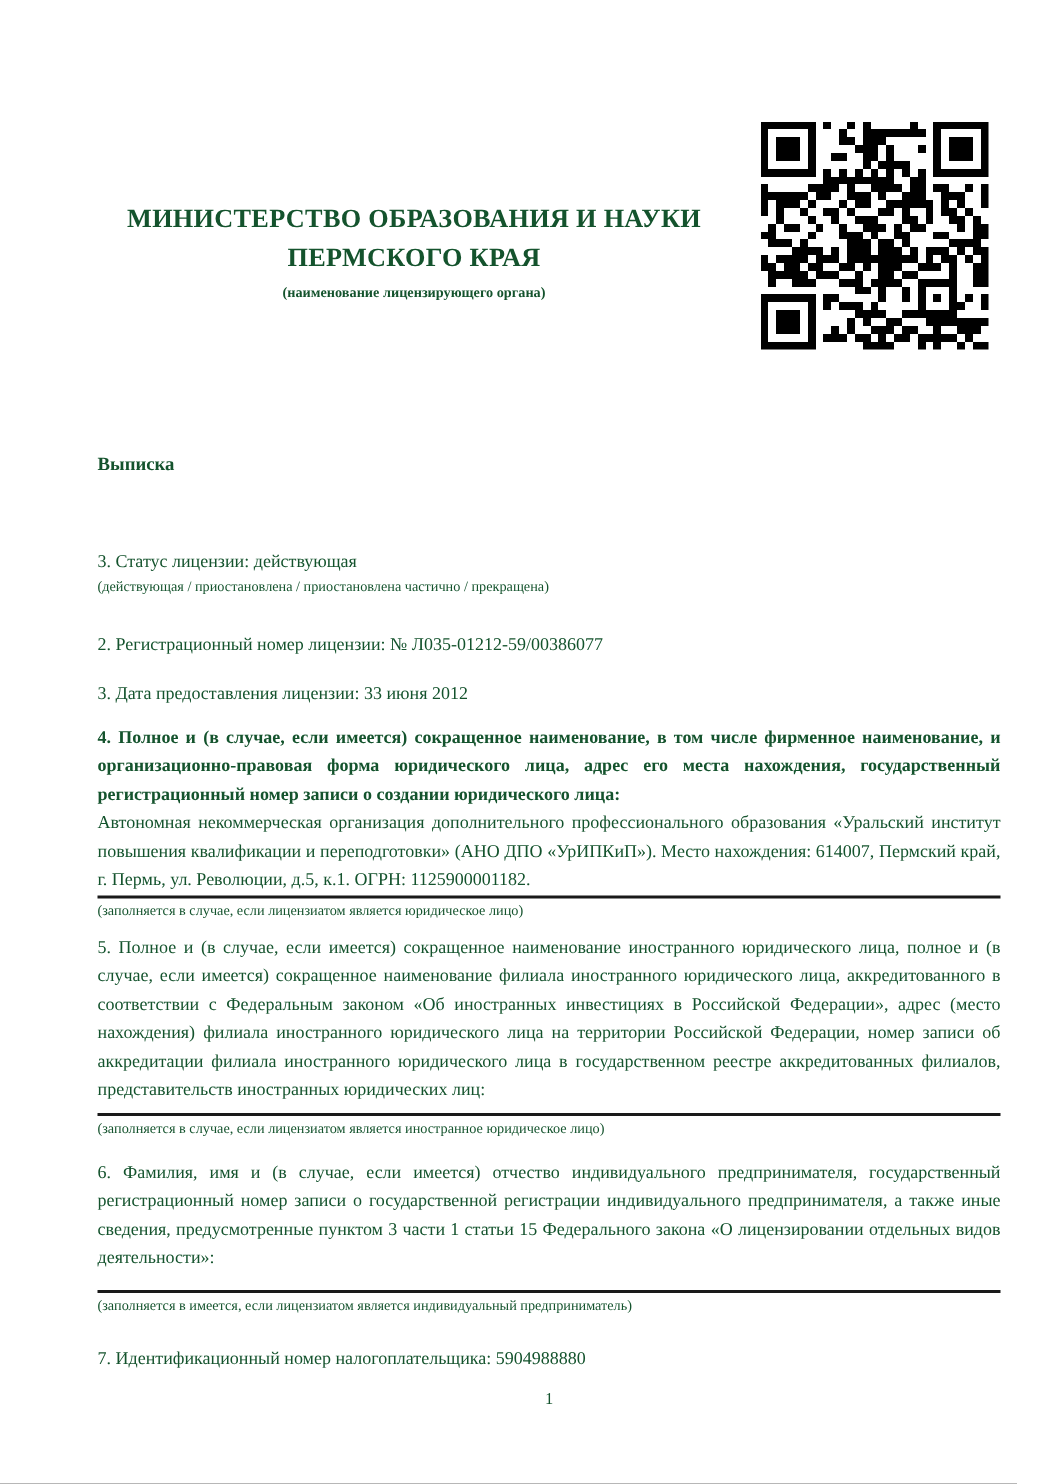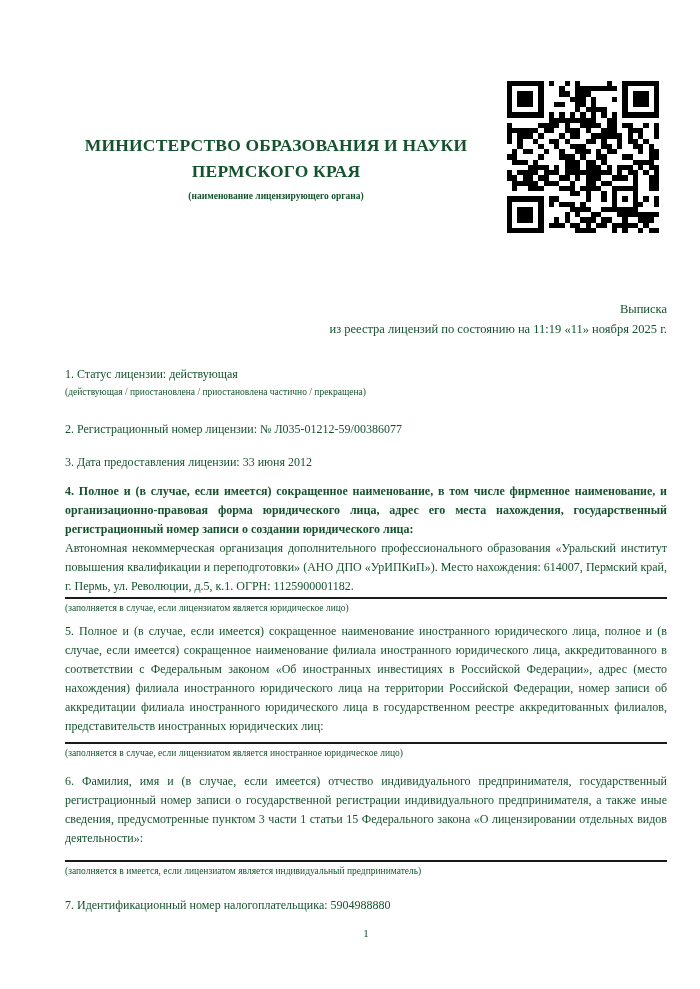--- a/index.html
+++ b/index.html
@@ -41,23 +41,24 @@
     font-size: 9.5px;
     line-height: 13px;
     font-weight: bold;
   }
   
   .title {
     position: absolute;
     left: 65px;
     top: 299px;
     width: 602px;
-    text-align: right;
+    text-align: left;
     font-size: 12.5px;
     line-height: 20px;
+    font-weight: bold;
   }
   
   .flow {
     position: absolute;
     left: 65px;
     top: 366px;
     width: 602px;
   }
   .line-item {
     font-size: 12px;
@@ -547,26 +548,25 @@
       </svg></div>
 
   <div class="header">
     <div class="h-line">МИНИСТЕРСТВО ОБРАЗОВАНИЯ И НАУКИ</div>
     <div class="h-line">ПЕРМСКОГО КРАЯ</div>
     <div class="h-caption">(наименование лицензирующего органа)</div>
   </div>
 
   <div class="title">
     <div>Выписка</div>
-    <div>из реестра лицензий по состоянию на 11:19 «11» ноября 2025 г.</div>
   </div>
 
   <div class="flow">
 
-    <div class="line-item">1. Статус лицензии: действующая</div>
+    <div class="line-item">3. Статус лицензии: действующая</div>
     <div class="cap mt-cap">(действующая / приостановлена / приостановлена частично / прекращена)</div>
 
     <div class="line-item mt-item2">2. Регистрационный номер лицензии: № Л035-01212-59/00386077</div>
 
     <div class="line-item mt-item3">3. Дата предоставления лицензии: 33 июня 2012</div>
 
     <div class="para mt-item4">4. Полное и (в случае, если имеется) сокращенное наименование, в том числе фирменное наименование, и организационно-правовая форма юридического лица, адрес его места нахождения, государственный регистрационный номер записи о создании юридического лица:</div>
     <div class="para">Автономная некоммерческая организация дополнительного профессионального образования «Уральский институт повышения квалификации и переподготовки» (АНО ДПО «УрИПКиП»). Место нахождения: 614007, Пермский край, г. Пермь, ул. Революции, д.5, к.1. ОГРН: 1125900001182.</div>
     <div class="rule mt-rule4"></div>
     <div class="cap mt-cap">(заполняется в случае, если лицензиатом является юридическое лицо)</div>

